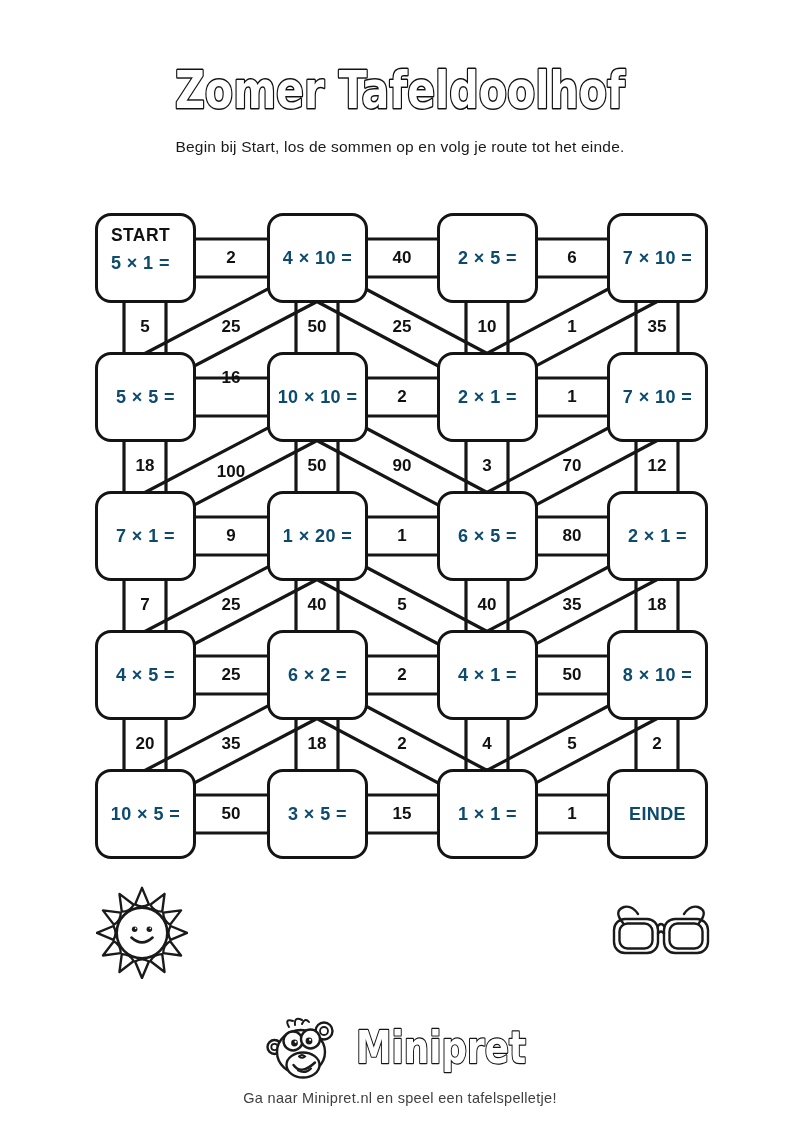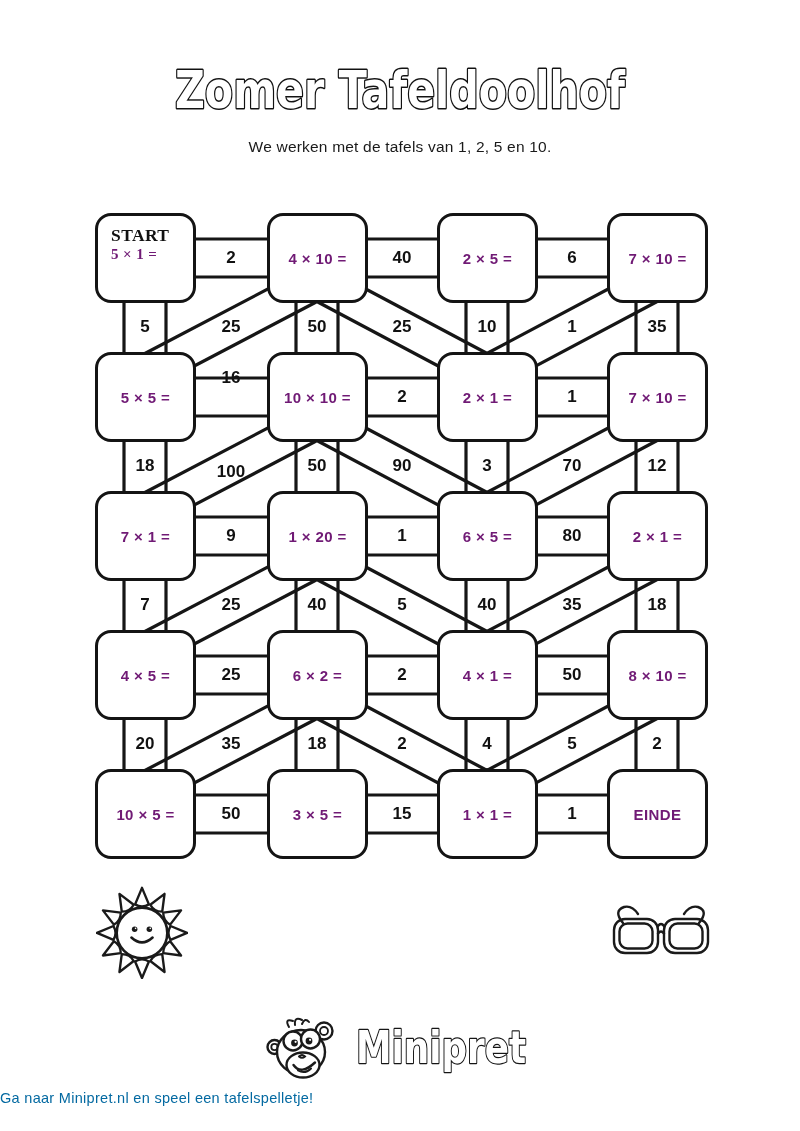--- a/index.html
+++ b/index.html
@@ -13,51 +13,51 @@
     color:#1a1a1a;font-size:15.5px;letter-spacing:.2px;
   }
   .instructions p{margin:0;line-height:27px;}
   .maze-lines{position:absolute;top:0;left:0;z-index:1;}
   .mbox{
     position:absolute;width:101px;height:90px;box-sizing:border-box;
     background:#fff;border:3.5px solid #141414;border-radius:16px;
     display:flex;align-items:center;justify-content:center;z-index:2;
   }
   .problem{
-    font-weight:bold;font-size:15px;color:#701a75;white-space:nowrap;letter-spacing:.4px;
+    font-weight:bold;font-size:18px;color:#0c4a6e;white-space:nowrap;letter-spacing:.4px;
   }
   .mbox.start{
     flex-direction:column;align-items:flex-start;justify-content:flex-start;
-    padding:9px 0 0 13px;gap:0;font-family:Liberation Serif, serif;
+    padding:9px 0 0 13px;gap:7px;
   }
   .start-tag{font-weight:bold;font-size:17.5px;color:#111;letter-spacing:.4px;}
   .cl{
     position:absolute;transform:translate(-50%,-50%);z-index:3;
     font-weight:bold;font-size:17px;color:#111;white-space:nowrap;
   }
   .sun-wrap{position:absolute;left:96px;top:885px;}
   .glasses-wrap{position:absolute;left:607px;top:893px;}
   .logo-row{
     position:absolute;top:1012px;left:0;width:800px;height:72px;
     display:flex;align-items:center;justify-content:center;gap:11px;z-index:2;
   }
   .footer{
-    position:absolute;top:1090px;left:0;width:800px;
-    color:#0369a1;font-size:14.5px;letter-spacing:.3px;
+    position:absolute;top:1090px;left:0;width:800px;text-align:center;
+    color:#404040;font-size:14.5px;letter-spacing:.3px;
   }
 </style>
 </head>
 <body>
 
 <svg class="title-svg" width="800" height="82" viewBox="0 0 800 82">
   <text x="400" y="62" text-anchor="middle" font-family="DejaVu Sans, sans-serif" font-size="52" font-weight="bold" fill="#ffffff" stroke="#121212" stroke-width="3" paint-order="stroke" stroke-linejoin="round" textLength="450" lengthAdjust="spacingAndGlyphs">Zomer Tafeldoolhof</text>
 </svg>
 
 <div class="instructions">
-  <p>We werken met de tafels van 1, 2, 5 en 10.</p>
+  <p>Begin bij Start, los de sommen op en volg je route tot het einde.</p>
 </div>
 
 <svg class="maze-lines" width="800" height="1131" viewBox="0 0 800 1131">
   <g stroke="#161616" stroke-width="3.2" fill="none">
     <path d="M195 239H267M367 239H437M537 239H607M195 277H267M367 277H437M537 277H607
       M195 378H267M367 378H437M537 378H607M195 416H267M367 416H437M537 416H607
       M195 517H267M367 517H437M537 517H607M195 555H267M367 555H437M537 555H607
       M195 656H267M367 656H437M537 656H607M195 694H267M367 694H437M537 694H607
       M195 795H267M367 795H437M537 795H607M195 833H267M367 833H437M537 833H607"></path>
     <path d="M124 303V352M166 303V352M296 303V352M338 303V352M466 303V352M508 303V352M636 303V352M678 303V352

